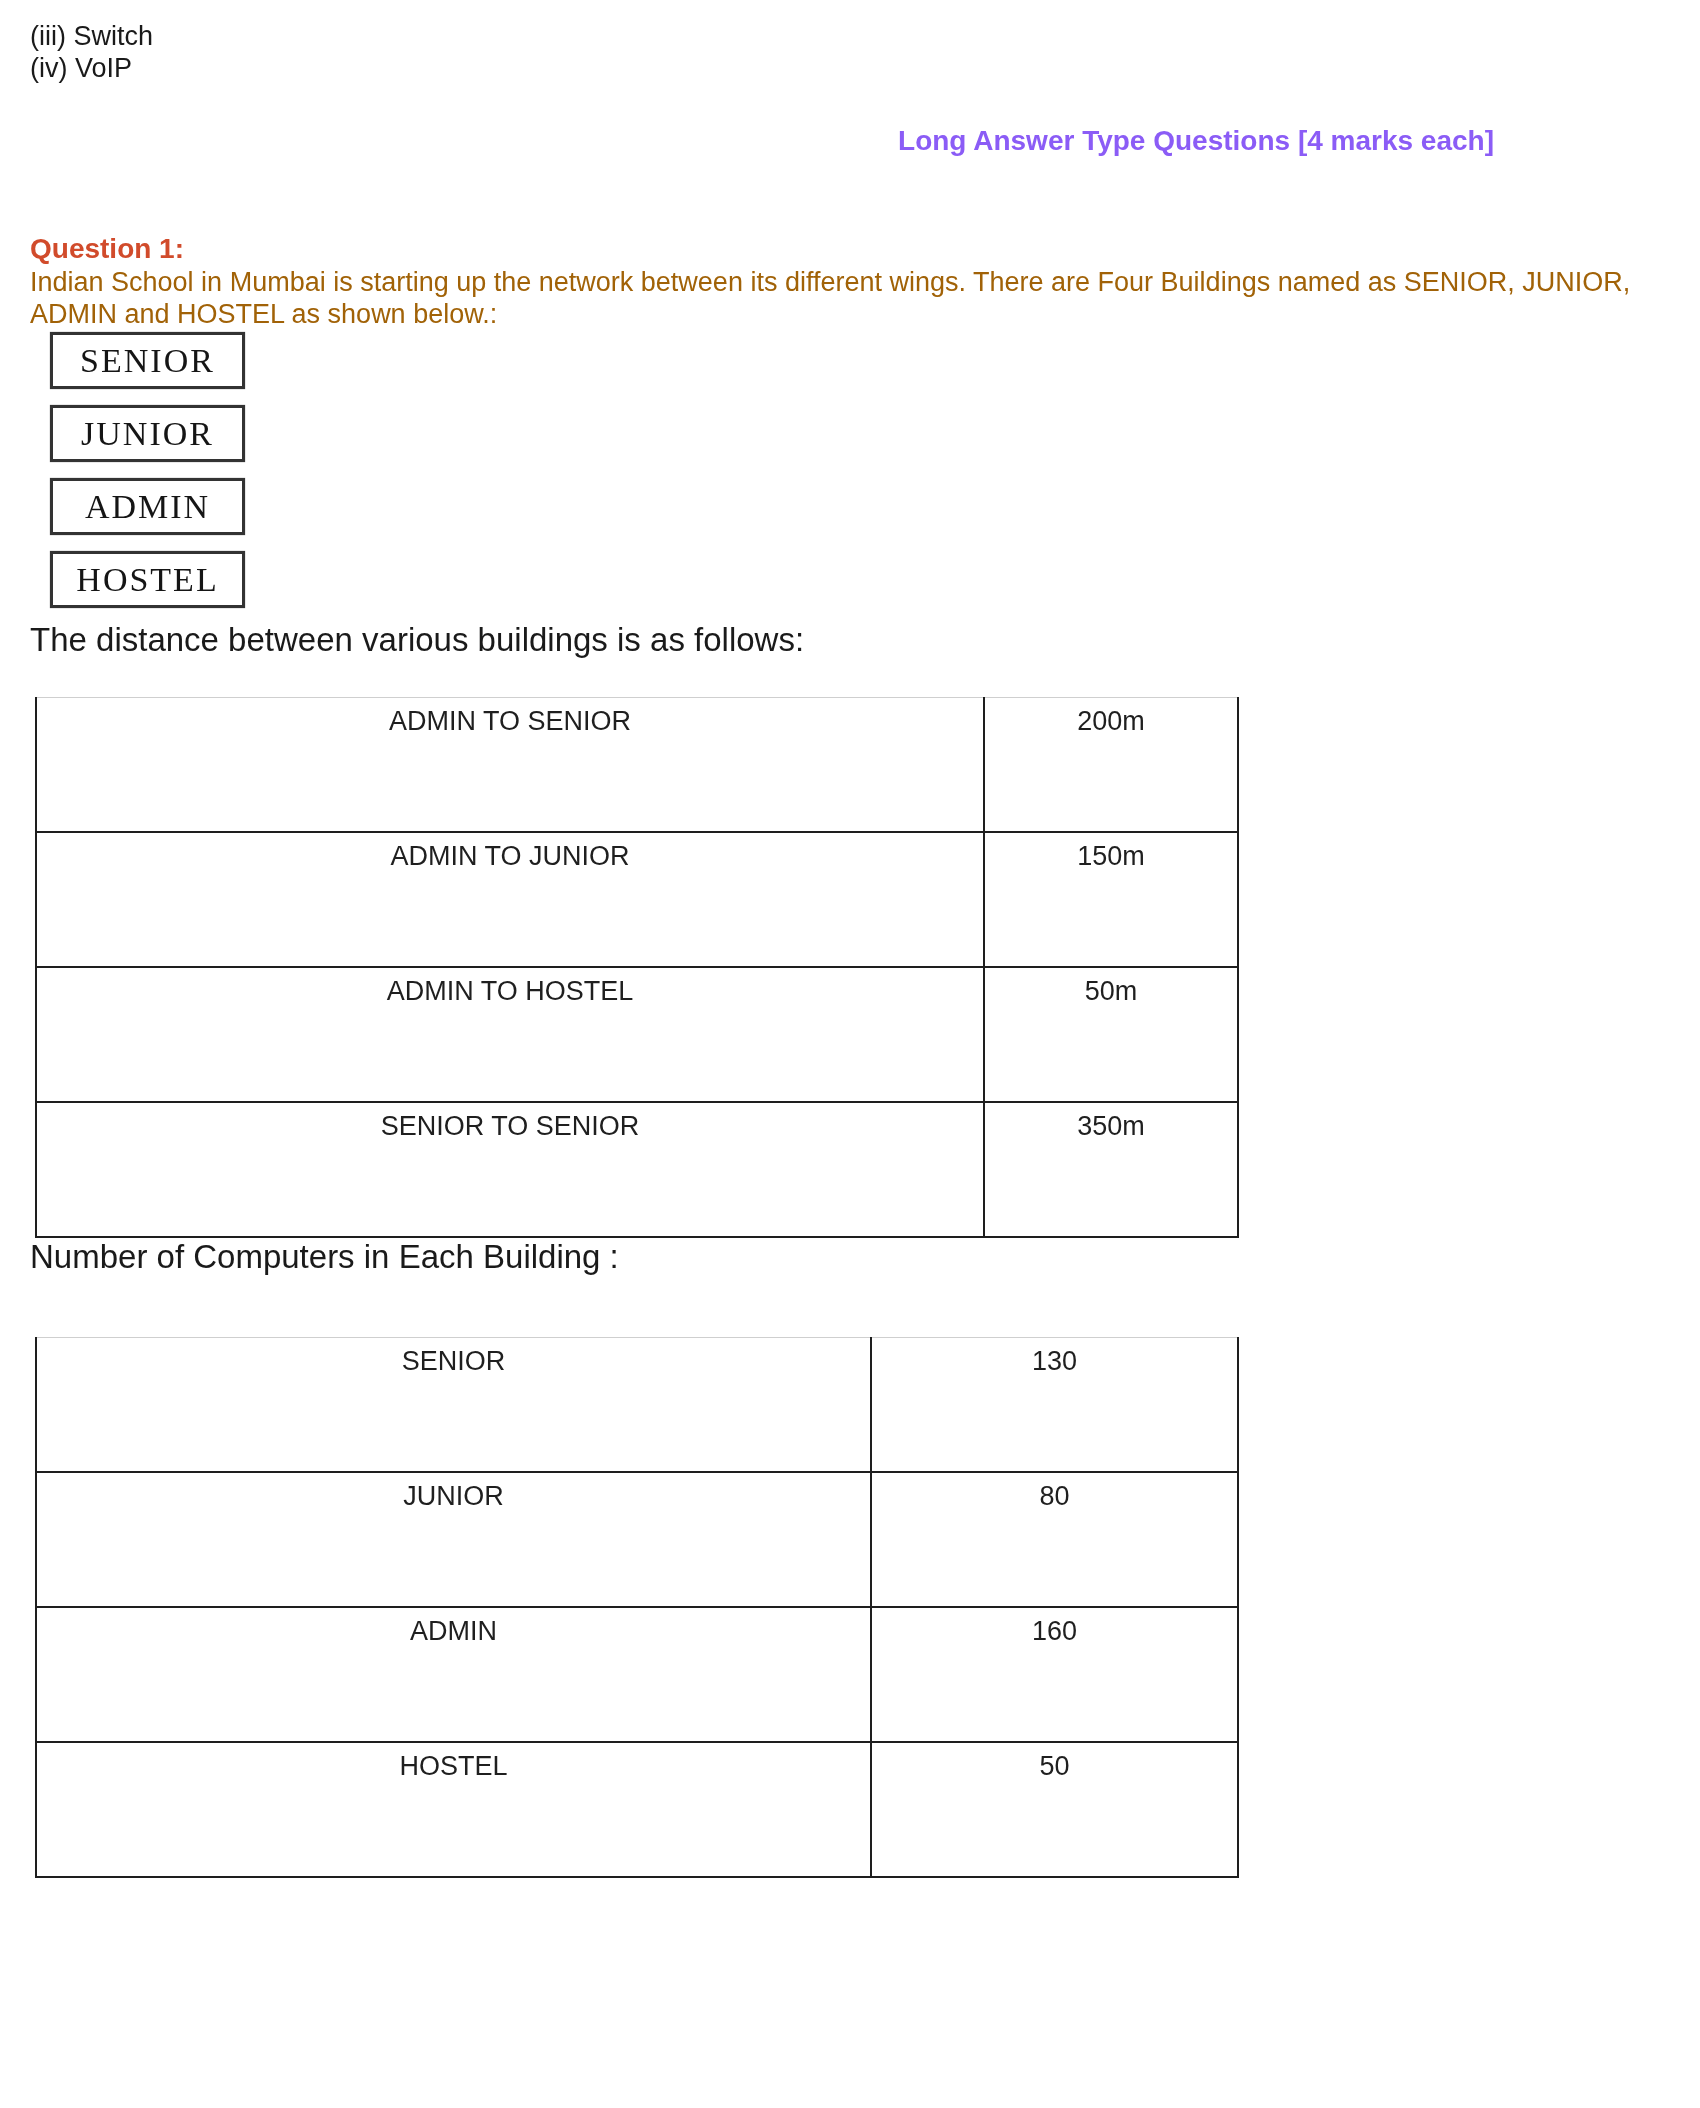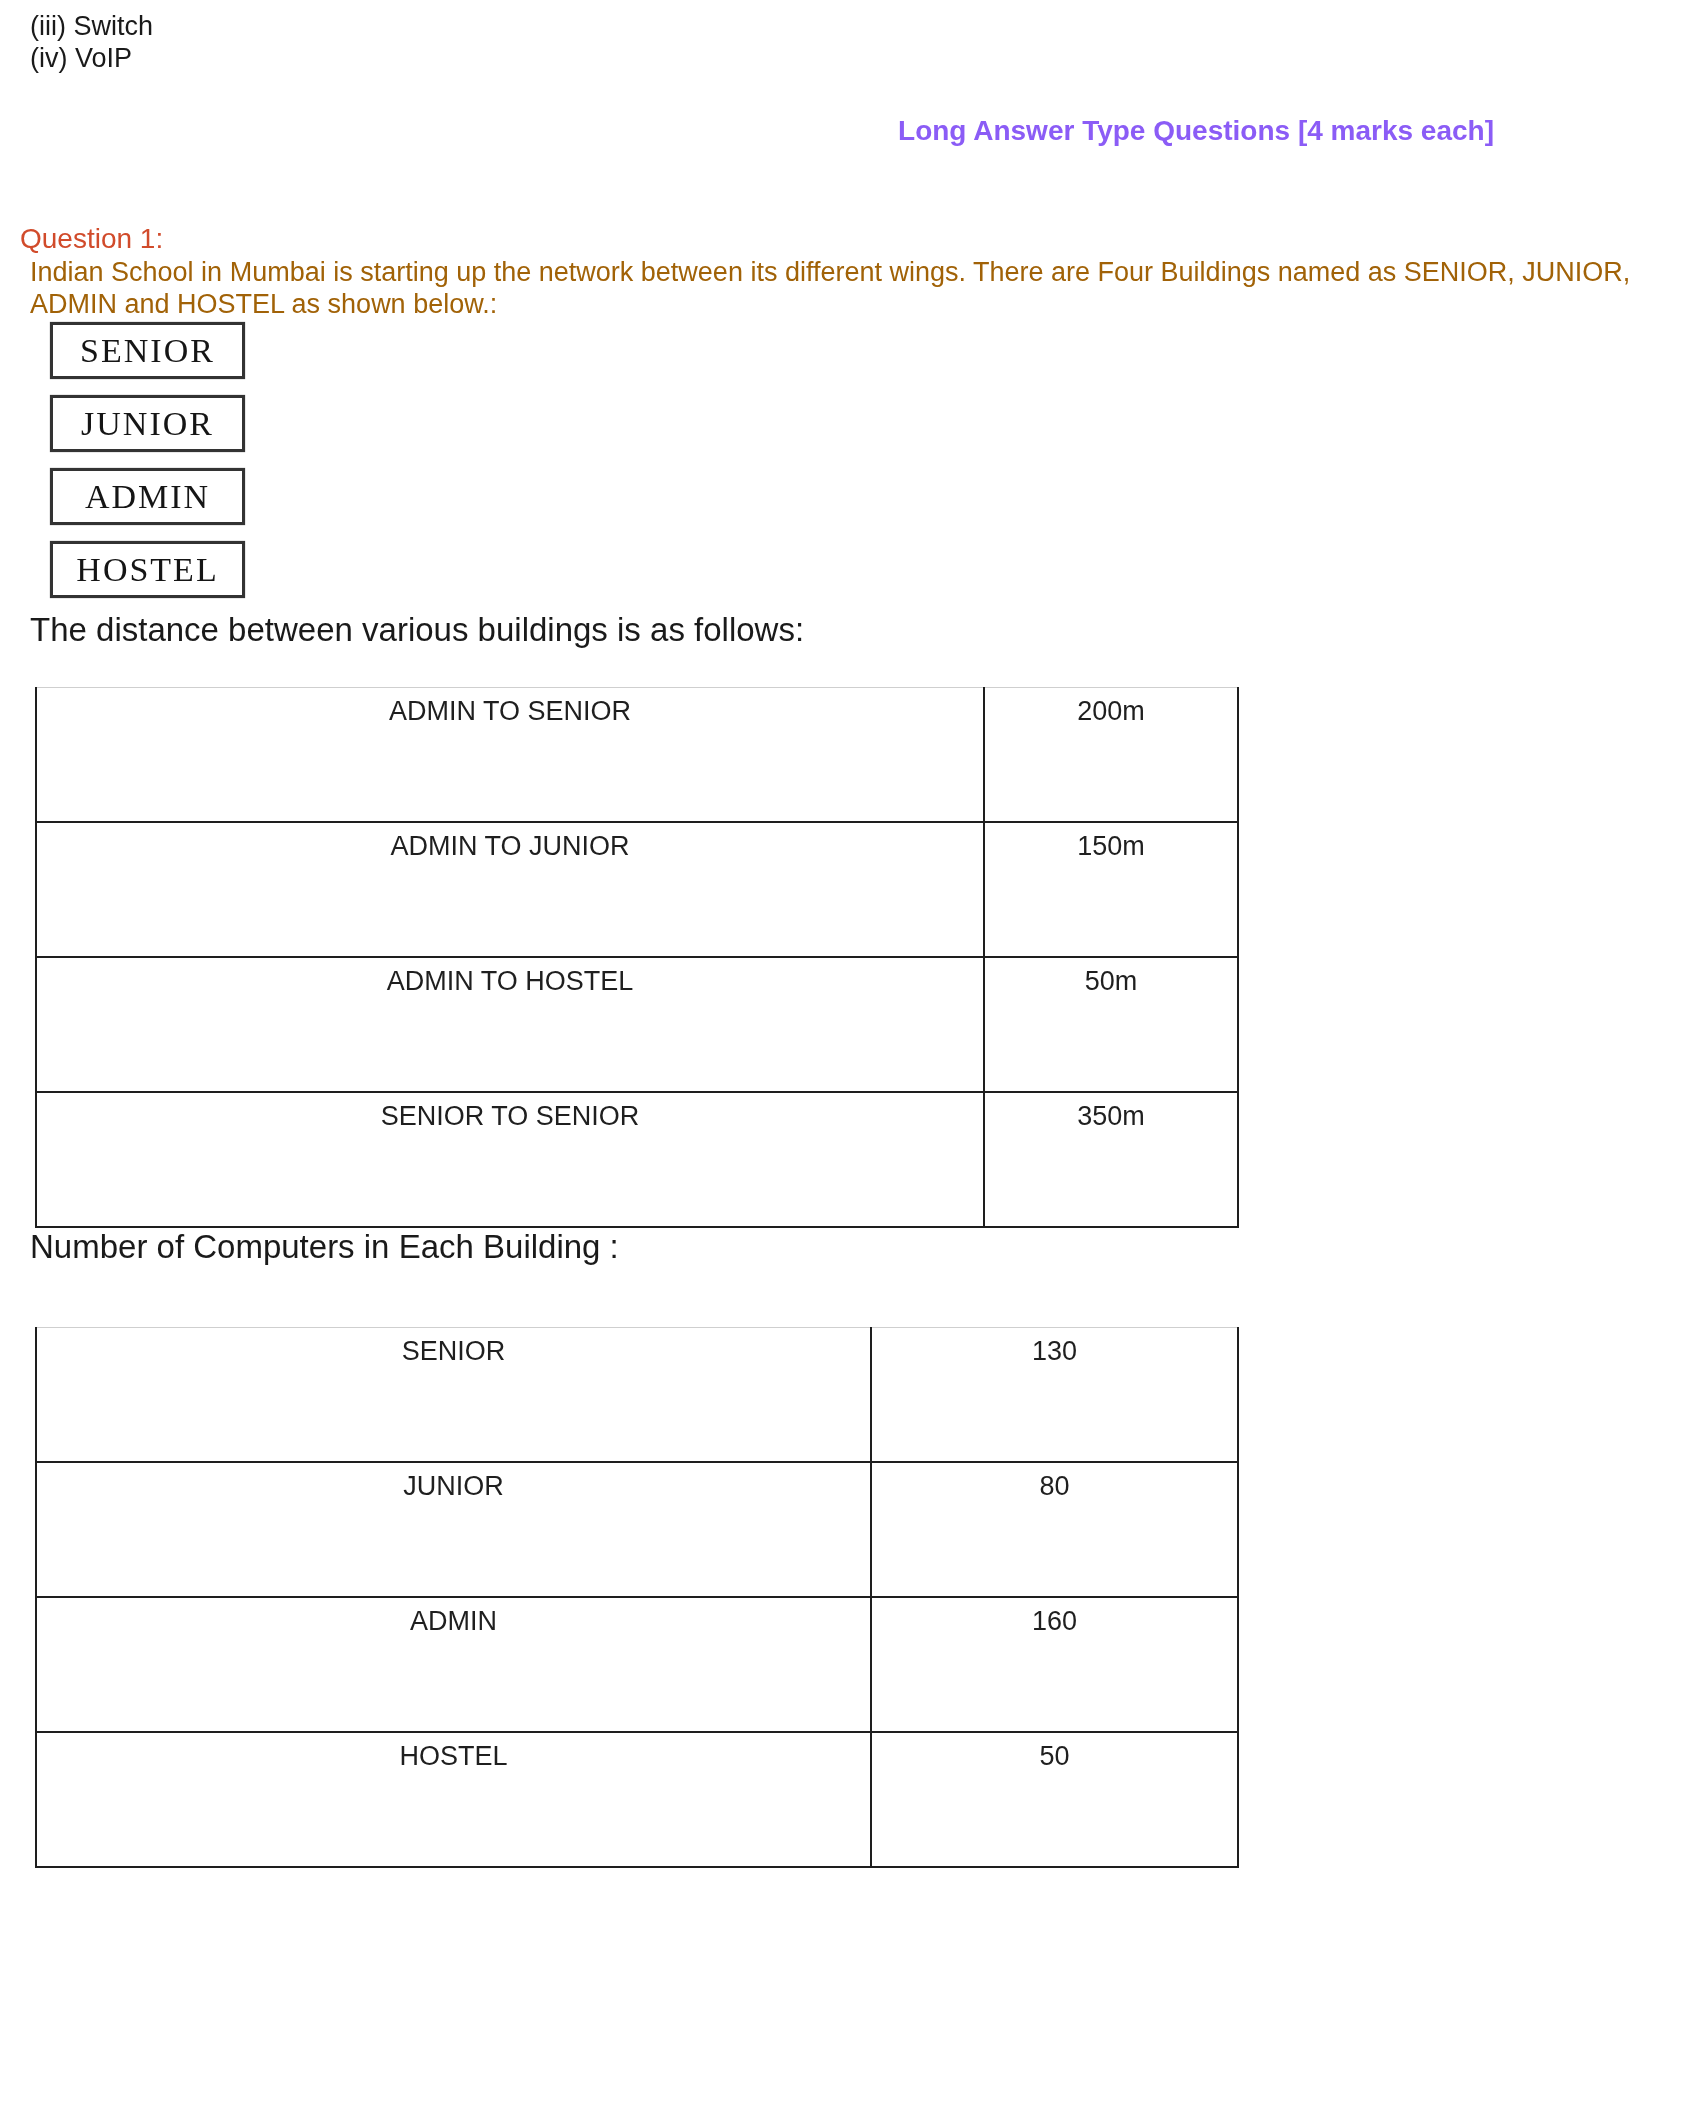--- a/index.html
+++ b/index.html
@@ -11,43 +11,43 @@
     width: 1700px;
     height: 2108px;
     font-family: "Liberation Sans", "DejaVu Sans", sans-serif;
     color: #1a1a1a;
     overflow: hidden;
   }
   .page {
     position: relative;
     width: 1494px;
     height: 2108px;
-    padding-top: 10px;
+    padding-top: 20px;
     box-sizing: border-box;
   }
   .opt-line {
     margin-left: 30px;
     font-size: 27px;
     line-height: 32px;
     color: #1a1a1a;
   }
   .section-heading {
     margin-top: 40px;
     text-align: right;
     font-size: 28px;
     line-height: 34px;
     font-weight: bold;
     color: #8b5cf6;
   }
   .question-label {
     margin-top: 74px;
-    margin-left: 20px;
+    margin-left: 30px;
     font-size: 28px;
     line-height: 34px;
-    font-weight: normal;
+    font-weight: bold;
     color: #d14b2b;
   }
   .question-text {
     margin-left: 30px;
     width: 1650px;
     font-size: 27px;
     line-height: 32px;
     color: #a16207;
   }
   .buildings {

